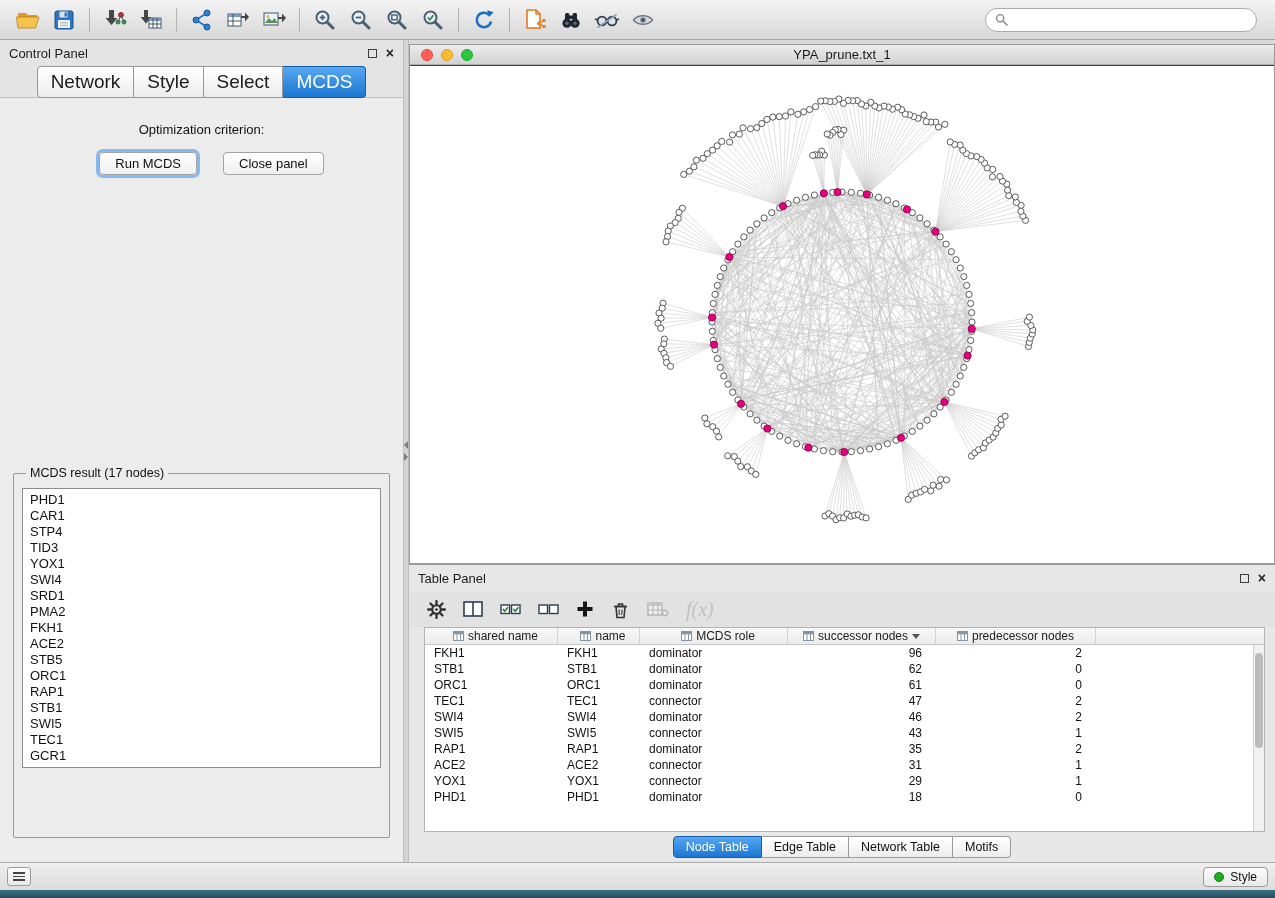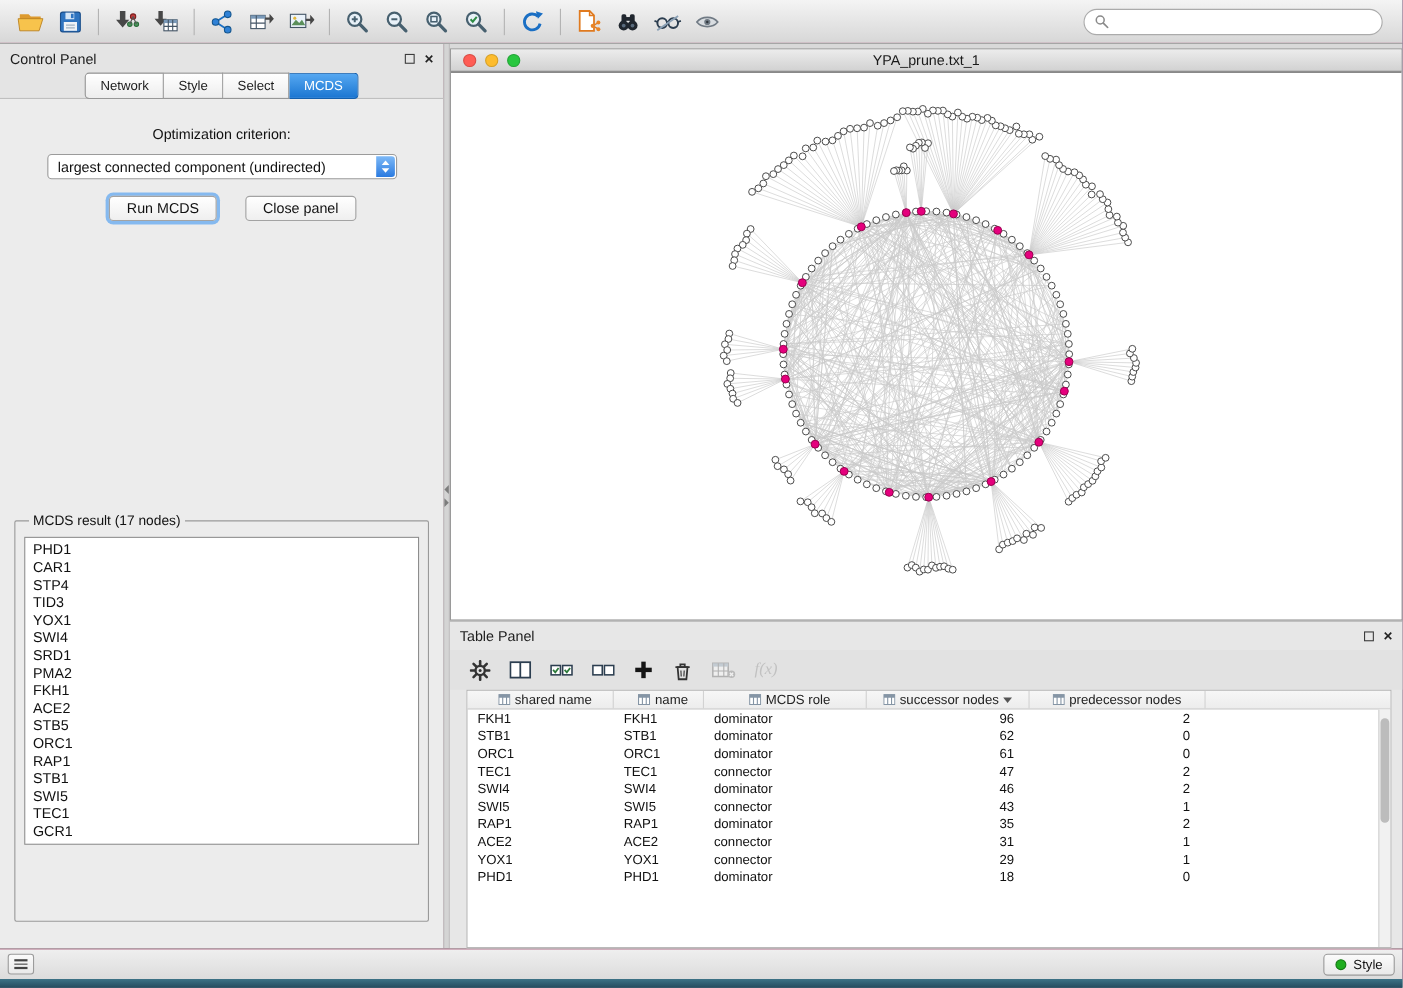--- a/index.html
+++ b/index.html
@@ -17,21 +17,21 @@
   
   .main { flex:1; display:flex; min-height:0; }
 
   
   .control-panel { width:403px; flex:none; background:#e4e4e4; display:flex; flex-direction:column; }
   .panel-header { height:26px; flex:none; display:flex; align-items:center; padding:0 9px; font-size:13px; color:#1c1c1c; }
   .panel-header .hicons { margin-left:auto; display:flex; align-items:center; gap:9px; }
   .float-icon { width:9px; height:9px; border:1.6px solid #3c3c3c; display:inline-block; }
   .close-x { font-size:14px; font-weight:bold; color:#222; line-height:1; }
   .cp-tabs { display:flex; justify-content:center; position:relative; z-index:2; }
-  .cp-tab { padding:4px 13px; font-size:12px; color:#1b1b1b; background:linear-gradient(#ffffff,#ededed); border:1px solid #979797; border-left:none; }
+  .cp-tab { padding:4px 13px; font-size:19px; color:#1b1b1b; background:linear-gradient(#ffffff,#ededed); border:1px solid #979797; border-left:none; }
   .cp-tab:first-child { border-left:1px solid #979797; border-radius:4px 0 0 4px; }
   .cp-tab:last-child { border-radius:0 4px 4px 0; }
   .cp-tab.active { background:linear-gradient(#56a8f1,#1b76d2); color:#fff; border-color:#135fae; }
   .cp-content { flex:1; margin-top:-1px; border-top:1px solid #bfbfbf; background:#ececec; display:flex; flex-direction:column; min-height:0; }
   .opt-label { text-align:center; font-size:13px; color:#111; margin-top:24px; }
   .select { margin:11px auto 0; width:318px; height:23px; background:#fff; border:1px solid #9b9b9b; border-radius:4px; position:relative; display:flex; align-items:center; font-size:13px; padding:0 24px 0 9px; color:#111; }
   .select-stepper { position:absolute; right:1px; top:1px; bottom:1px; width:17px; border-radius:0 3px 3px 0; background:linear-gradient(#7db9f7,#2a7ae0); display:flex; align-items:center; justify-content:center; }
   .btn-row { display:flex; justify-content:center; gap:26px; margin-top:15px;padding-left:20px; }
   .btn { font-size:13px; color:#111; background:linear-gradient(#ffffff,#efefef); border:1px solid #a3a3a3; border-radius:4px; padding:3px 15px; font-family:"Liberation Sans",sans-serif; }
   .btn.focused { box-shadow:0 0 0 3px #85b9ef; }
@@ -56,21 +56,21 @@
   .light.yellow { background:#fdbc2e; border:1px solid #d6a027; }
   .light.green { background:#28c73f; border:1px solid #22a536; }
   .net-canvas-wrap { flex:1; background:#fff; border-top:1px solid #3c3c3c; position:relative; overflow:hidden; }
   .net-canvas-wrap svg { display:block; }
 
   
   .table-panel { flex:1; min-height:0; background:#e7e7e7; border-top:1px solid #9a9a9a; display:flex; flex-direction:column; }
   .tp-toolbar { height:36px; flex:none; display:flex; align-items:center; gap:17px; padding:0 18px; background:#e2e2e2; }
   .tp-btn { border:none; background:transparent; display:flex; align-items:center; justify-content:center; height:26px; }
   .tp-btn.disabled { opacity:.45; }
-  .fx { font-family:"Liberation Serif", serif; font-style:italic; font-size:15px; color:#9a9a9a; }
+  .fx { font-family:"Liberation Serif", serif; font-style:italic; font-size:20px; color:#9a9a9a; }
   .table-wrap { flex:1; margin:0 10px 0 15px; background:#fff; border:1px solid #b3b3b3; position:relative; overflow:hidden; display:flex; flex-direction:column;justify-content:center; }
   .thead { height:17px; flex:none; display:flex; background:linear-gradient(#f7f7f7,#ececec); border-bottom:1px solid #c6c6c6; font-size:12px; color:#222; }
   .hcell { display:flex; align-items:center; justify-content:center; gap:4px; border-right:1px solid #d2d2d2; overflow:hidden; }
   .tbody { flex:1; overflow:hidden; }
   .trow { display:flex; height:16px; align-items:center; font-size:12px; color:#111; }
   .tcell { height:16px; line-height:16px; overflow:hidden; white-space:nowrap; }
   .c0 { width:133px; padding-left:9px; }
   .c1 { width:82px;  padding-left:9px; }
   .c2 { width:148px; padding-left:9px; }
   .c3 { width:148px; text-align:right; padding-right:14px; }
@@ -261,29 +261,20 @@
         </span>
       </div>
       <div class="cp-tabs">
         <button class="cp-tab">Network</button>
         <button class="cp-tab">Style</button>
         <button class="cp-tab">Select</button>
         <button class="cp-tab active">MCDS</button>
       </div>
       <div class="cp-content">
         <div class="opt-label">Optimization criterion:</div>
-        <div class="select">
-          <span>largest connected component (undirected)</span>
-          <span class="select-stepper">
-            <svg width="9" height="13" viewBox="0 0 9 13">
-                <polygon points="4.5,1 8,5 1,5" fill="#fff"></polygon>
-                <polygon points="4.5,12 8,8 1,8" fill="#fff"></polygon>
-              </svg>
-          </span>
-        </div>
         <div class="btn-row">
           <button class="btn focused">Run MCDS</button>
           <button class="btn">Close panel</button>
         </div>
         <div class="cp-spacer"></div>
         <fieldset class="groupbox">
           <legend>MCDS result (17 nodes)</legend>
           <div class="mcds-list">
               <div class="mcds-item">PHD1</div>
               <div class="mcds-item">CAR1</div>
@@ -1469,20 +1460,26 @@
                 <div class="tcell c2">dominator</div>
                 <div class="tcell c3">18</div>
                 <div class="tcell c4">0</div>
                 <div class="tcell cf"></div>
               </div>
             </div>
           <div class="vscroll">
             <div class="vthumb"></div>
           </div>
         </div>
+        <div class="bt-tabs">
+          <button class="bt-tab active">Node Table</button>
+          <button class="bt-tab">Edge Table</button>
+          <button class="bt-tab">Network Table</button>
+          <button class="bt-tab">Motifs</button>
+        </div>
       </div>
     </div>
   </div>
 
   <div class="status-bar">
     <button class="menu-btn">
       <i></i>
         <i></i>
         <i></i>
     </button>

